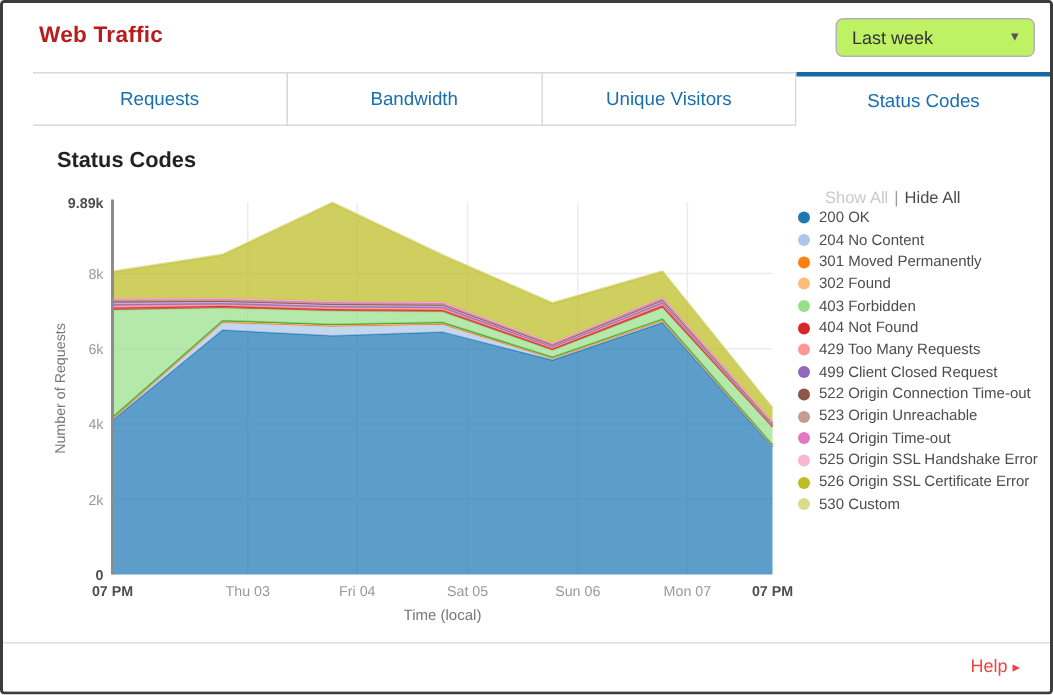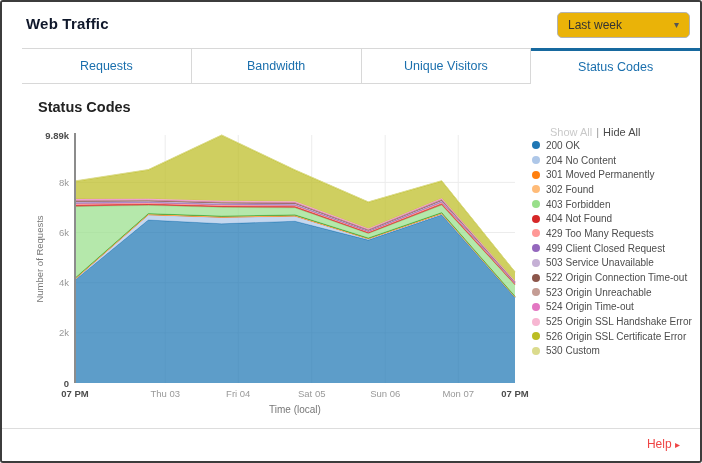--- a/index.html
+++ b/index.html
@@ -4,24 +4,24 @@
 <style>
   * { margin:0; padding:0; box-sizing:border-box; }
   html,body { background:#fff; }
   body { font-family:"Liberation Sans", sans-serif; }
   .page {
     position:relative; width:702px; height:463px; background:#fff;
     border:2px solid #3c3c3c; border-radius:3px; overflow:hidden;
   }
   
   .header { position:absolute; top:0; left:0; right:0; height:46px; background:#fff; }
-  .page-title { position:absolute; left:24px; top:13px; font-size:15px; font-weight:700; color:#0f172a; letter-spacing:.2px; }
+  .page-title { position:absolute; left:24px; top:13px; font-size:15px; font-weight:700; color:#b91c1c; letter-spacing:.2px; }
   .range-dd {
     position:absolute; right:10px; top:10px; width:133px; height:26px;
-    border:1px solid #b3b3b3; border-radius:5px; background:#eab308; cursor:pointer;
+    border:1px solid #b3b3b3; border-radius:5px; background:#bef264; cursor:pointer;
     display:flex; align-items:center; padding:0 10px; 
   }
   .range-dd .dd-value { font-size:12px; color:#333; flex:1; }
   .range-dd .dd-caret { font-size:10px; color:#555; line-height:1; }
   
   .tabs { position:absolute; top:46px; left:0; right:0; height:36px; display:flex;margin-left:20px; }
   .tab {
     flex:1; display:flex; align-items:center; justify-content:center; cursor:pointer;
     background:#fff; border-top:1px solid #d8d8d8; border-bottom:1px solid #d8d8d8;
     border-right:1px solid #d8d8d8; font-size:12.5px; color:#1a6fad;
@@ -170,24 +170,20 @@
           </li>
           <li>
             <span class="legend-dot" style="background: rgb(255, 152, 150);"></span>
             <span class="legend-label">429 Too Many Requests</span>
           </li>
           <li>
             <span class="legend-dot" style="background: rgb(148, 103, 189);"></span>
             <span class="legend-label">499 Client Closed Request</span>
           </li>
           <li>
-            <span class="legend-dot" style="background: rgb(197, 176, 213);"></span>
-            <span class="legend-label">503 Service Unavailable</span>
-          </li>
-          <li>
             <span class="legend-dot" style="background: rgb(140, 86, 75);"></span>
             <span class="legend-label">522 Origin Connection Time-out</span>
           </li>
           <li>
             <span class="legend-dot" style="background: rgb(196, 156, 148);"></span>
             <span class="legend-label">523 Origin Unreachable</span>
           </li>
           <li>
             <span class="legend-dot" style="background: rgb(227, 119, 194);"></span>
             <span class="legend-label">524 Origin Time-out</span>

